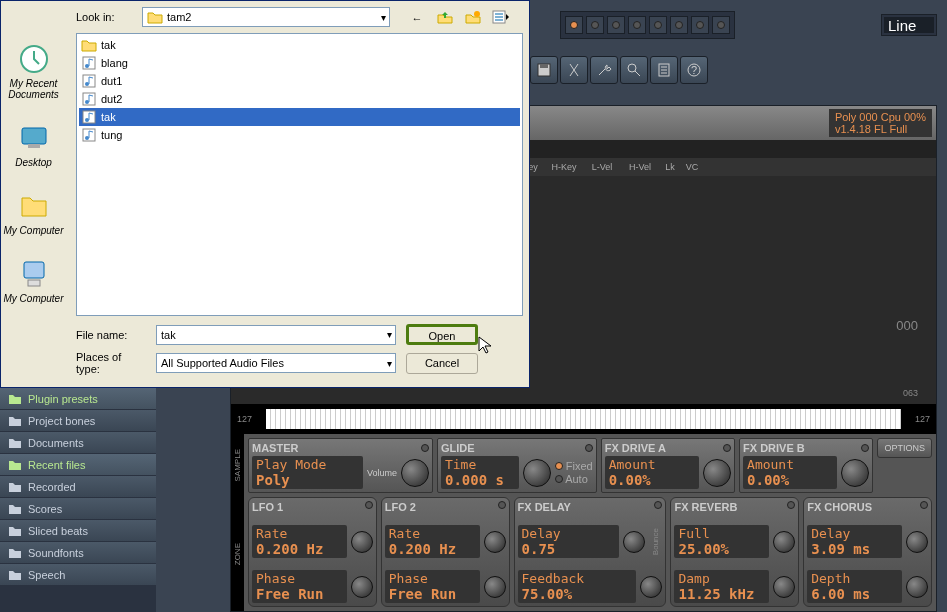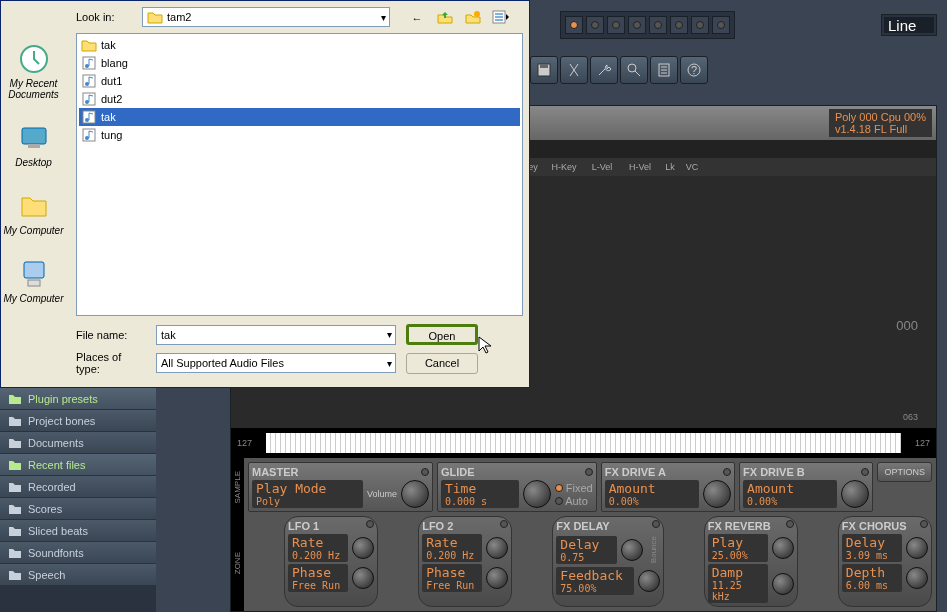--- a/index.html
+++ b/index.html
@@ -72,29 +72,29 @@
 .piano-row { height: 30px; display: flex; align-items: center; }
 .piano-label { color: #888; font-size: 9px; padding: 0 6px; }
 .piano { flex: 1; height: 20px; background: repeating-linear-gradient(to right, #fff 0, #fff 4px, #ccc 4px, #ccc 5px); margin: 0 8px; position: relative; }
 
 .param-panels { display: flex; gap: 4px; padding: 4px; background: #555; }
 .param-group { background: linear-gradient(to bottom, #777, #555); border: 1px solid #333; border-radius: 2px; padding: 3px; flex: 1; }
 .param-group-header { font-size: 9px; color: #ccc; font-weight: bold; margin-bottom: 2px; display: flex; justify-content: space-between; align-items: center; }
 .param-row { display: flex; align-items: center; gap: 4px; }
 .param-field { background: #333; padding: 1px 4px; border-radius: 2px; flex: 1; }
 .param-label { color: #e89050; font-size: 13px; font-family: monospace; display: block; }
-.param-value { color: #e89050; font-size: 10px; font-family: monospace; display: block; }
+.param-value { color: #e89050; font-size: 14px; font-family: monospace; display: block; font-weight: bold; }
 .knob { width: 28px; height: 28px; border-radius: 50%; background: radial-gradient(circle at 35% 35%, #888, #222); border: 1px solid #111; flex-shrink: 0; }
 .param-radio { display: flex; flex-direction: column; gap: 1px; font-size: 8px; color: #aaa; }
 .led { width: 8px; height: 8px; border-radius: 50%; background: #555; border: 1px solid #222; display: inline-block; }
 .led.on { background: #e89050; }
 .options-btn { background: linear-gradient(to bottom, #777, #555); border: 1px solid #333; border-radius: 3px; padding: 4px 6px; color: #ccc; font-size: 9px; cursor: pointer; align-self: flex-start; }
 
 .zone-panels { display: flex; gap: 4px; padding: 0 4px 4px 4px; background: #555; }
-.zone-group { background: linear-gradient(to bottom, #6a6a6a, #4a4a4a); border: 1px solid #333; border-radius: 14px; padding: 3px; flex: 1; display: flex; flex-direction: column; gap: 2px; margin-left: 36px; }
+.zone-group { background: linear-gradient(to bottom, #6a6a6a, #4a4a4a); border: 1px solid #333; border-radius: 6px; padding: 3px; flex: 1; display: flex; flex-direction: column; gap: 12px; }
 .zone-header { font-size: 9px; color: #ccc; font-weight: bold; display: flex; justify-content: space-between; }
 .vert-label { writing-mode: vertical-rl; transform: rotate(180deg); font-size: 8px; color: #888; padding: 2px; }
 .side-labels { display: flex; flex-direction: column; justify-content: space-around; }
 
 .cursor { position: absolute; z-index: 200; }
 </style>
 </head>
 <body>
 
 <div class="file-dialog">
@@ -564,21 +564,21 @@
               <div class="knob" style="width:22px;height:22px"></div>
             </div>
         </div>
         <div class="zone-group">
           <div class="zone-header">
               <span>FX REVERB</span>
               <span class="led"></span>
             </div>
           <div class="param-row">
               <div class="param-field">
-                <span class="param-label">Play</span>
+                <span class="param-label">Full</span>
                 <span class="param-value">25.00%</span>
               </div>
               <div class="knob" style="width:22px;height:22px"></div>
             </div>
           <div class="param-row">
               <div class="param-field">
                 <span class="param-label">Damp</span>
                 <span class="param-value">11.25 kHz</span>
               </div>
               <div class="knob" style="width:22px;height:22px"></div>

